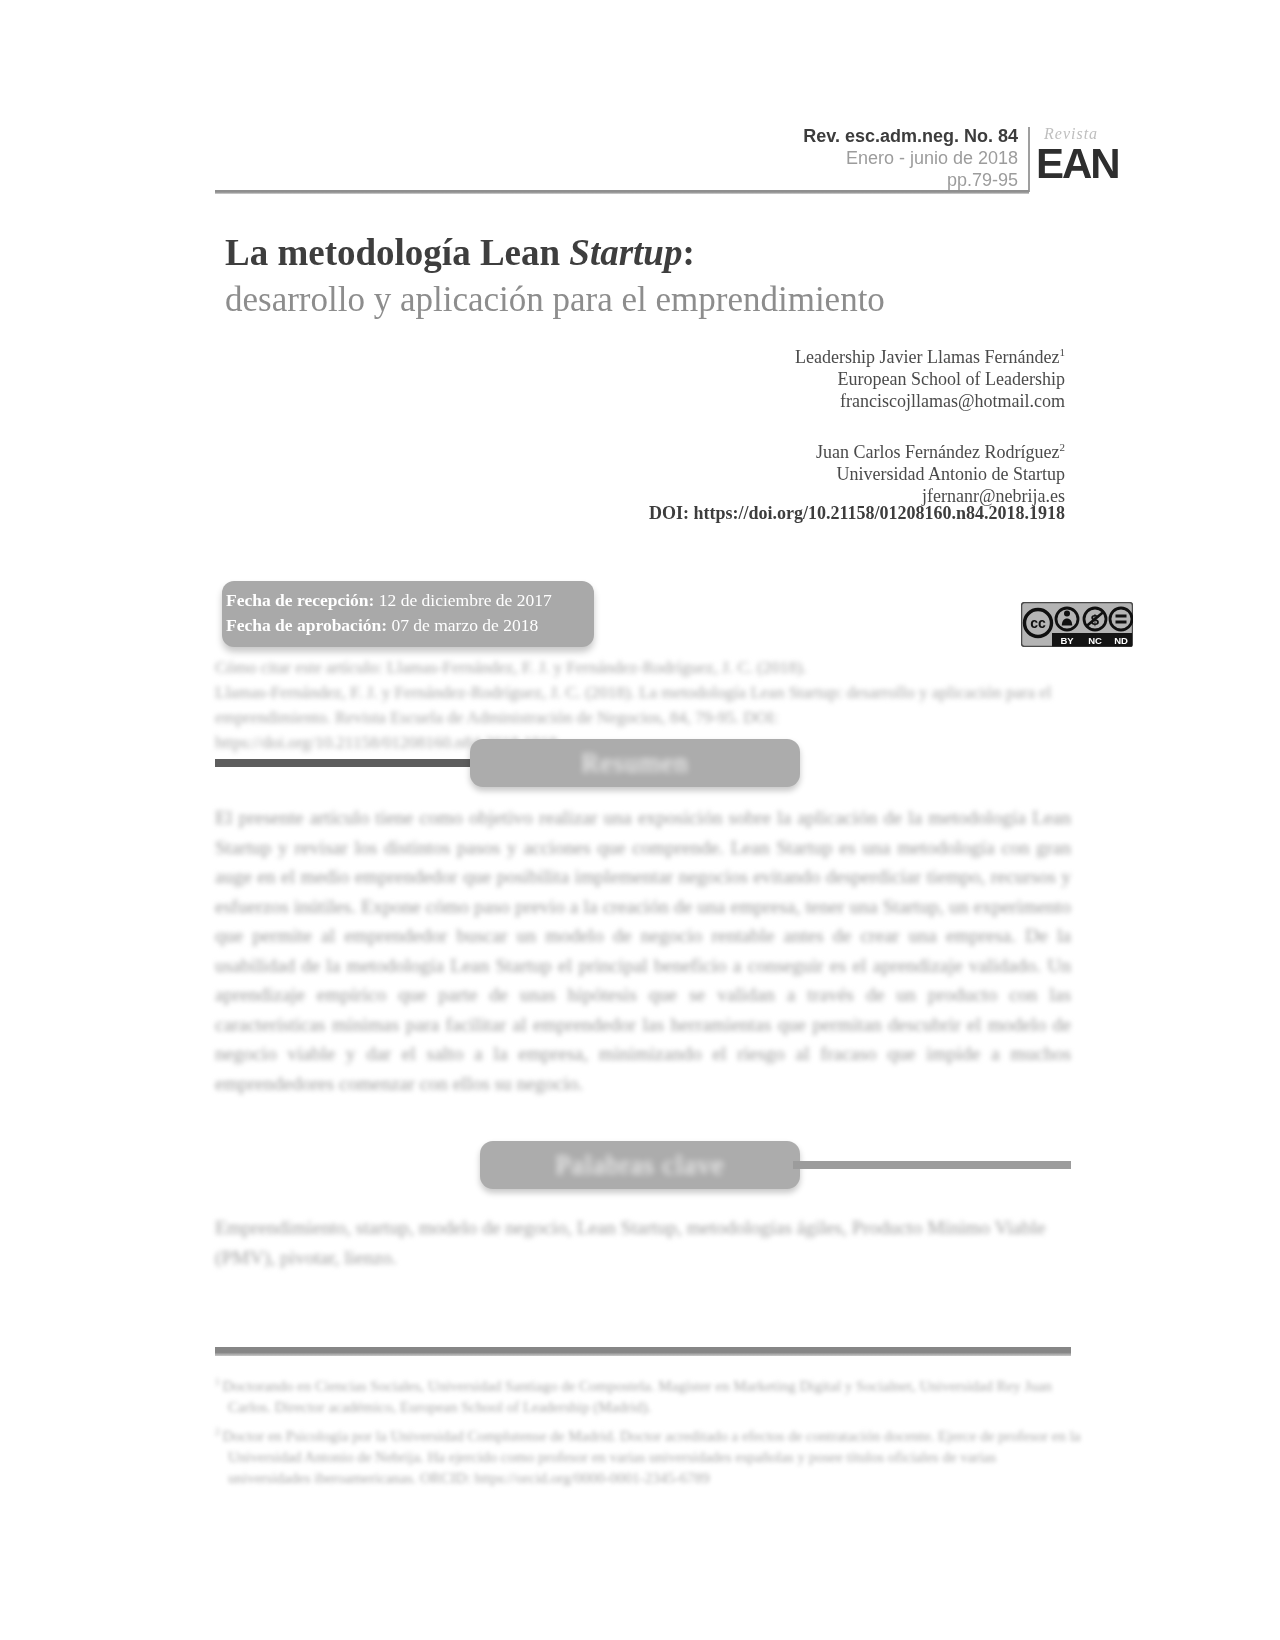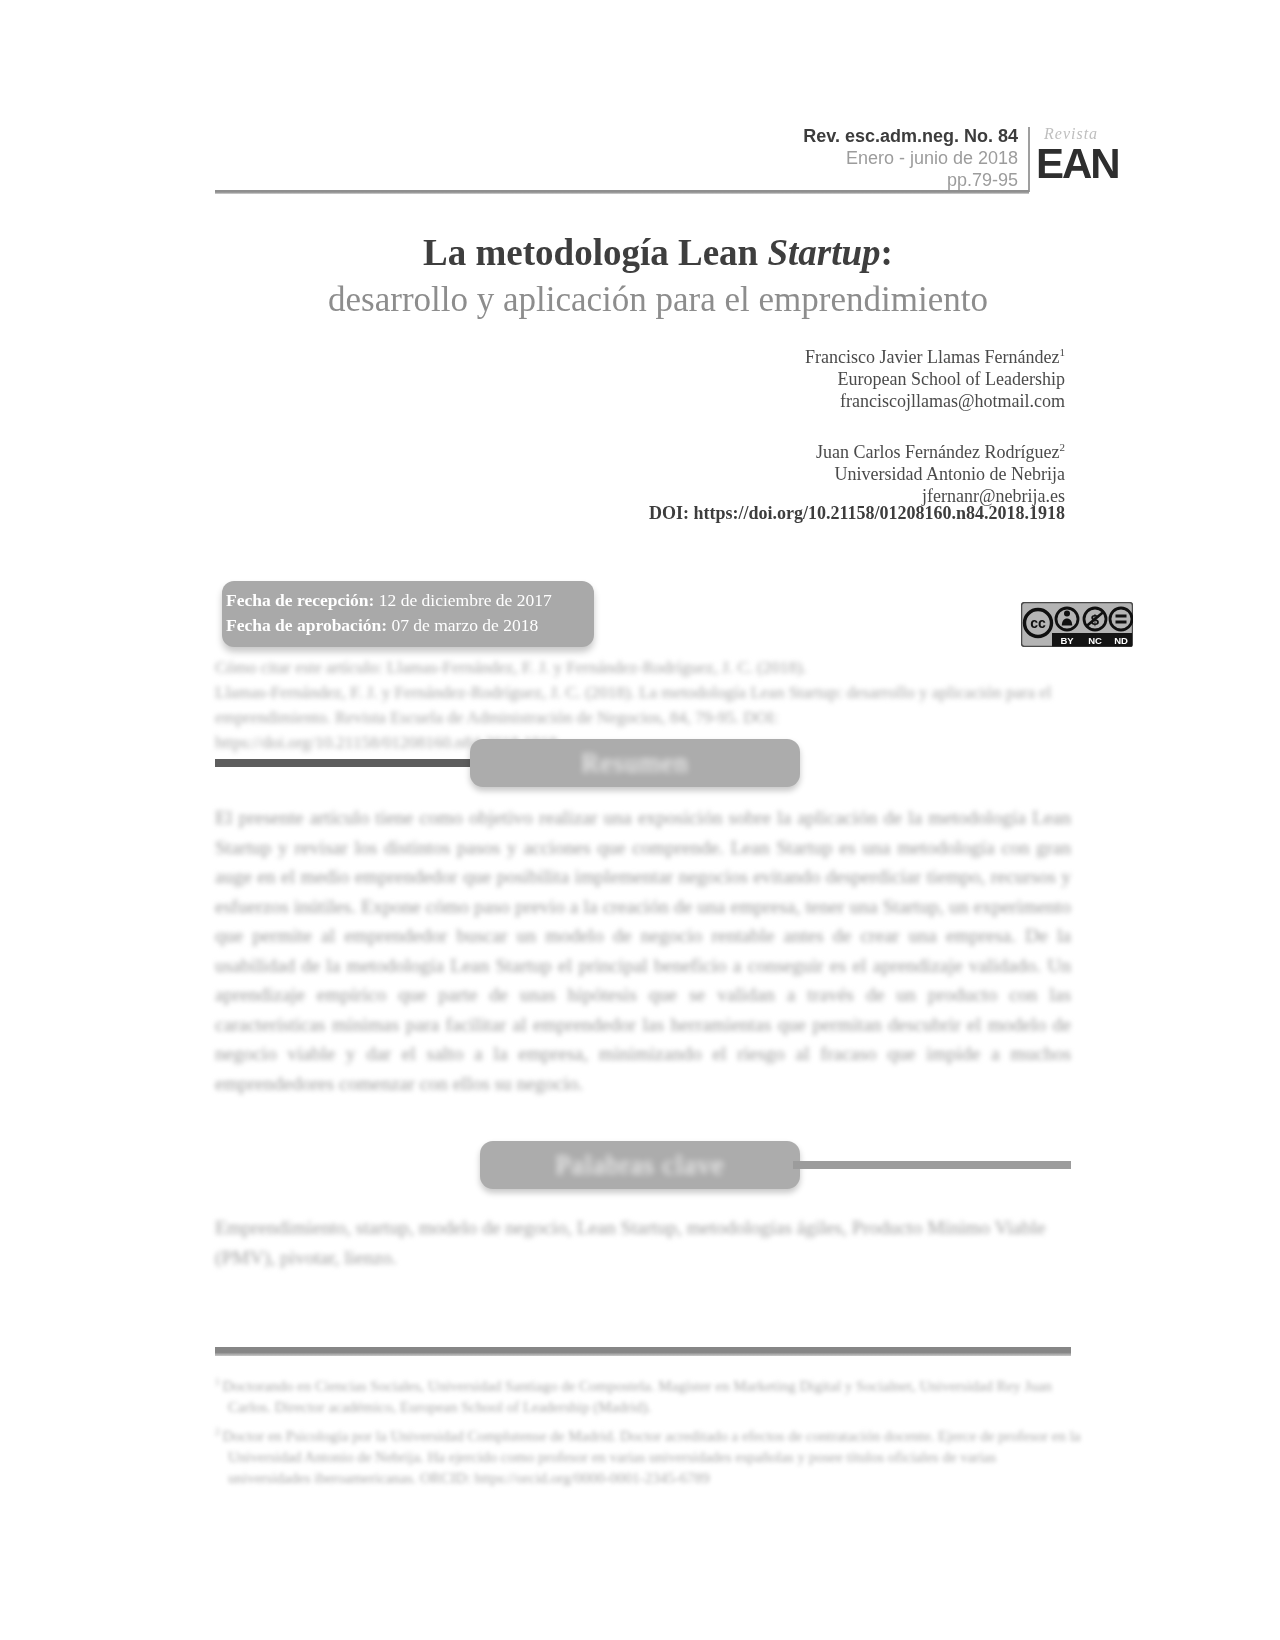--- a/index.html
+++ b/index.html
@@ -68,24 +68,23 @@
     font-weight: 800;
     font-size: 42px;
     line-height: 42px;
     letter-spacing: -2px;
     color: #2e2e2e;
   }
 
   
   .title {
     position: absolute;
-    left: 233px;
+    left: 225px;
     top: 190px;
     width: 850px;
-    text-align: center;
   }
   .title-line1 {
     font-size: 37px;
     font-weight: bold;
     color: #3e3e3e;
     line-height: 44px;
   }
   .title-line1 .italic { font-style: italic; }
   .title-line2 {
     font-size: 35px;
@@ -261,27 +260,27 @@
     <div class="logo-wordmark">EAN</div>
   </div>
 
   <div class="title">
     <div class="title-line1"><span>La metodología Lean </span><span class="italic">Startup</span><span>:</span></div>
     <div class="title-line2">desarrollo y aplicación para el emprendimiento</div>
   </div>
 
   <div class="authors">
     <div class="author-block">
-      <div><span>Francisco Javier Llamas Fernández</span><sup>1</sup></div>
+      <div><span>Leadership Javier Llamas Fernández</span><sup>1</sup></div>
       <div>European School of Leadership</div>
       <div>franciscojllamas@hotmail.com</div>
     </div>
     <div class="author-block">
       <div><span>Juan Carlos Fernández Rodríguez</span><sup>2</sup></div>
-      <div>Universidad Antonio de Nebrija</div>
+      <div>Universidad Antonio de Startup</div>
       <div>jfernanr@nebrija.es</div>
     </div>
   </div>
 
   <div class="doi">DOI: https://doi.org/10.21158/01208160.n84.2018.1918</div>
 
   <div class="dates-box">
     <div><b>Fecha de recepción:</b><span> 12 de diciembre de 2017</span></div>
     <div><b>Fecha de aprobación:</b><span> 07 de marzo de 2018</span></div>
   </div>

